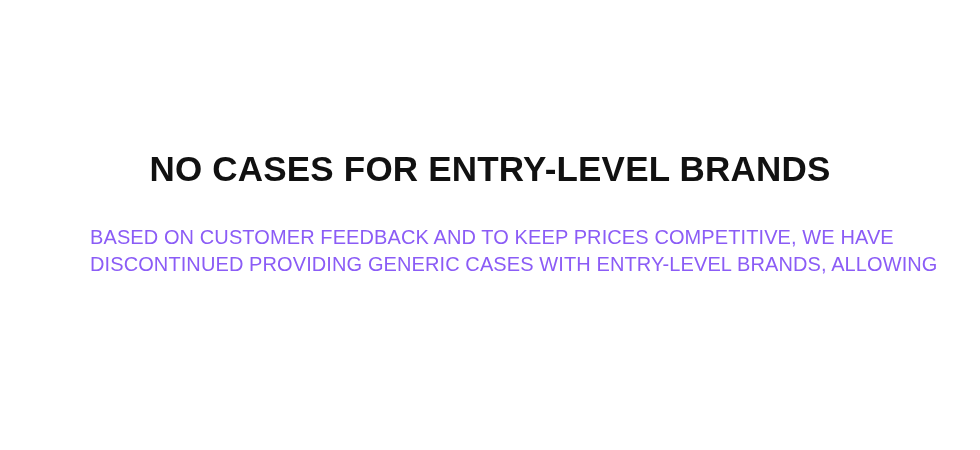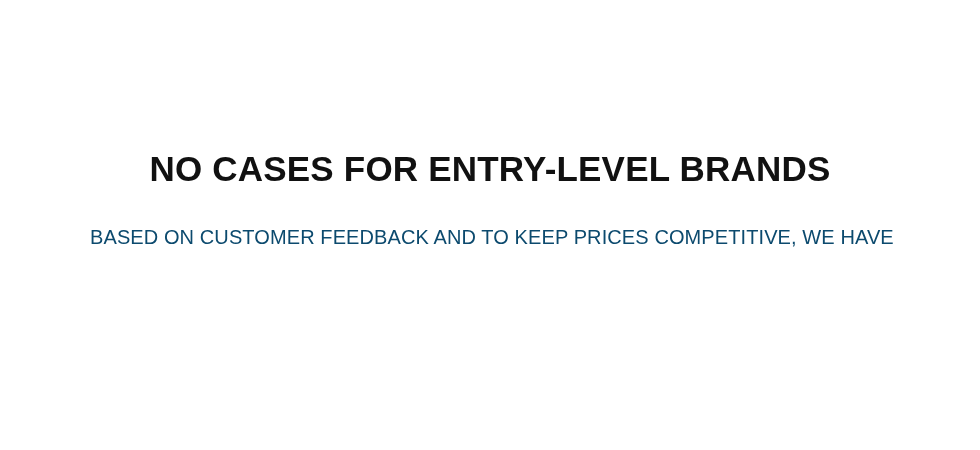--- a/index.html
+++ b/index.html
@@ -37,34 +37,35 @@
     white-space: nowrap;
   }
   .promo-body {
     margin: 0;
     padding-top: 38px;
     width: 800px;
     font-family: "Liberation Sans", sans-serif;
     font-size: 20px;
     font-weight: 400;
     line-height: 27px;
-    color: #0c4a6e;
+    color: #8b5cf6;
     text-align: center;
     text-transform: uppercase;
     letter-spacing: 0.1px;
   }
   .promo-body .body-line {
     display: block;
     white-space: nowrap;
   }
 </style>
 </head>
 <body>
 
 <div class="promo-banner">
 
   <h1 class="promo-heading">NO CASES FOR ENTRY-LEVEL BRANDS</h1>
 
   <div class="promo-body">
     <span class="body-line">BASED ON CUSTOMER FEEDBACK AND TO KEEP PRICES COMPETITIVE, WE HAVE</span>
+    <span class="body-line">DISCONTINUED PROVIDING GENERIC CASES WITH ENTRY-LEVEL BRANDS, ALLOWING</span>
   </div>
 
 </div>
 
 </body></html>

